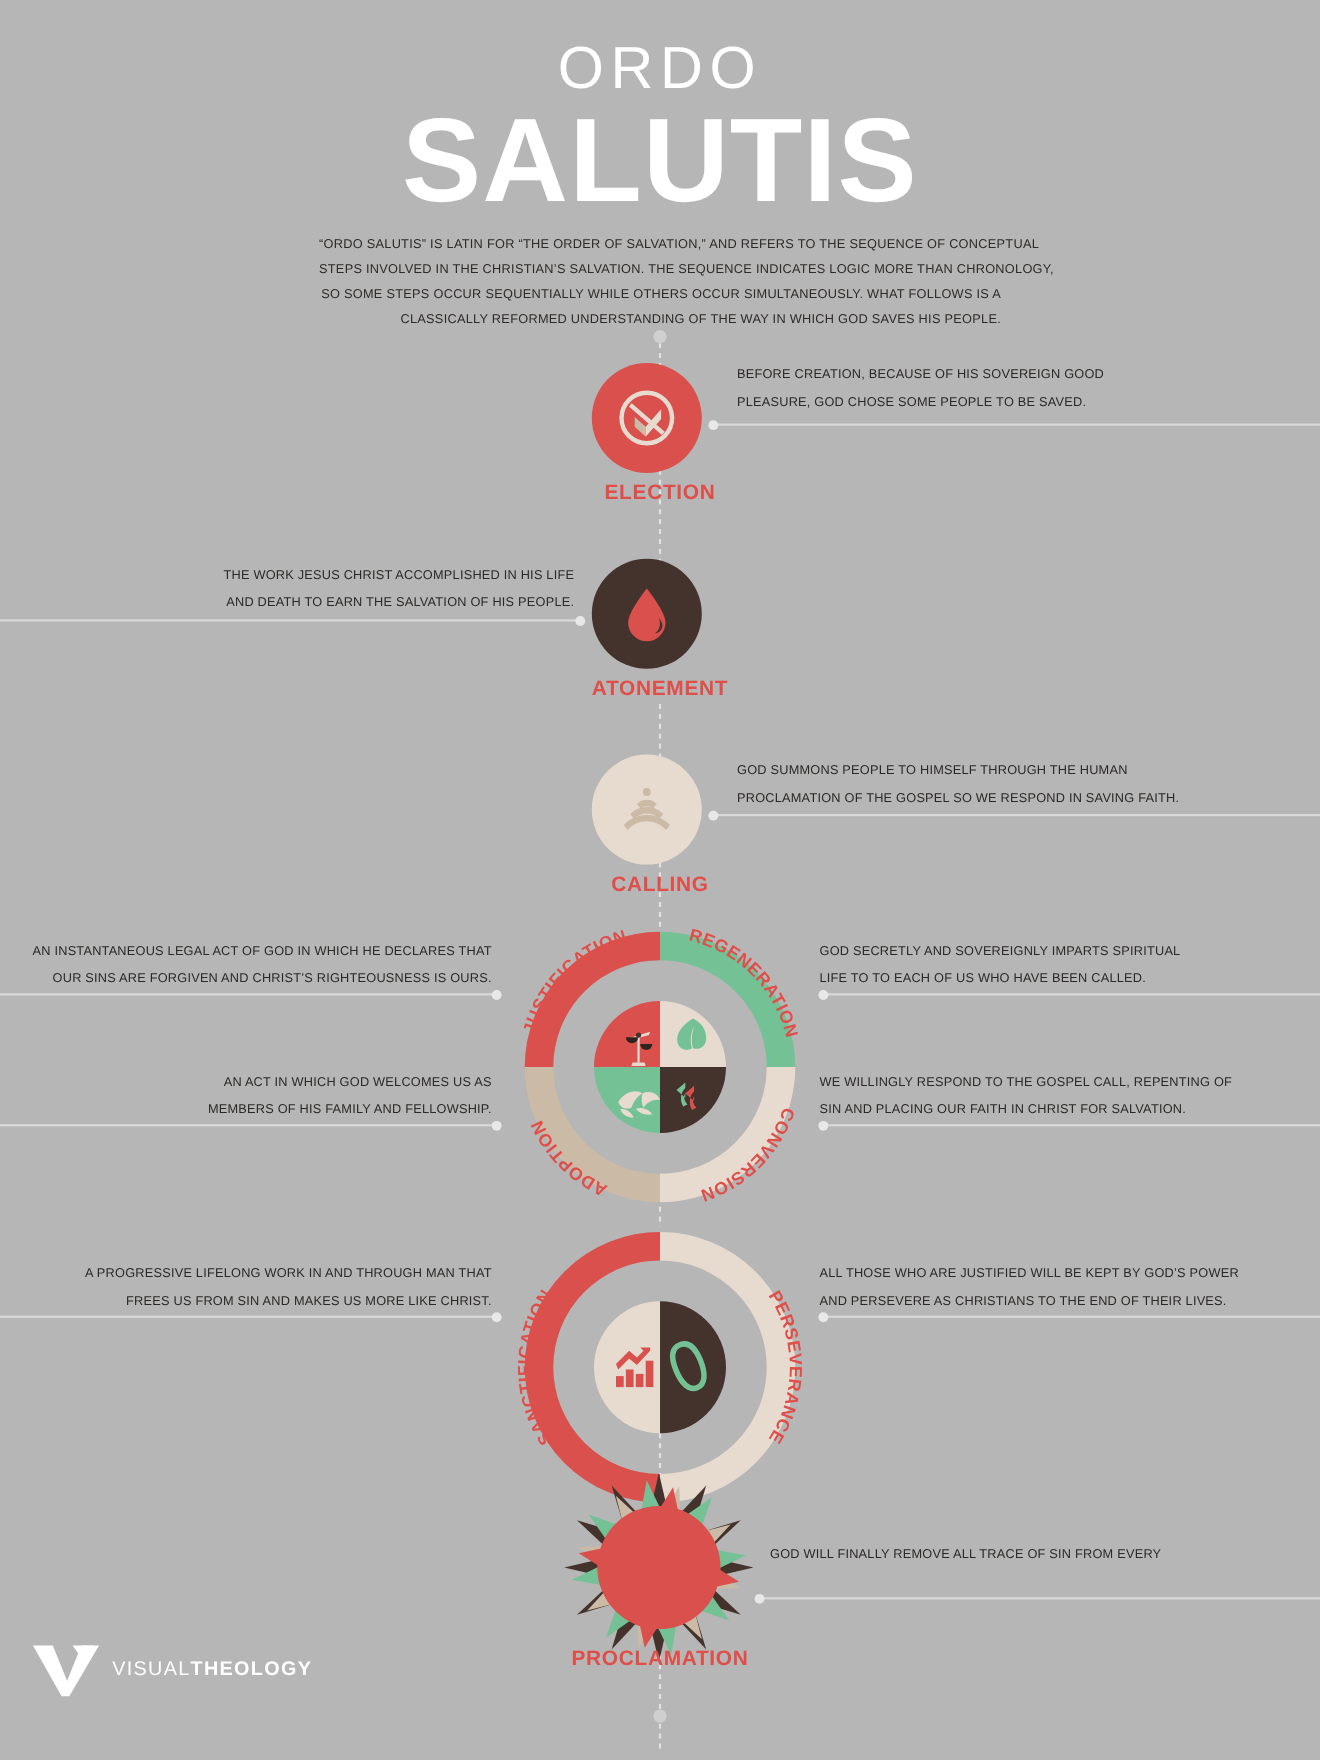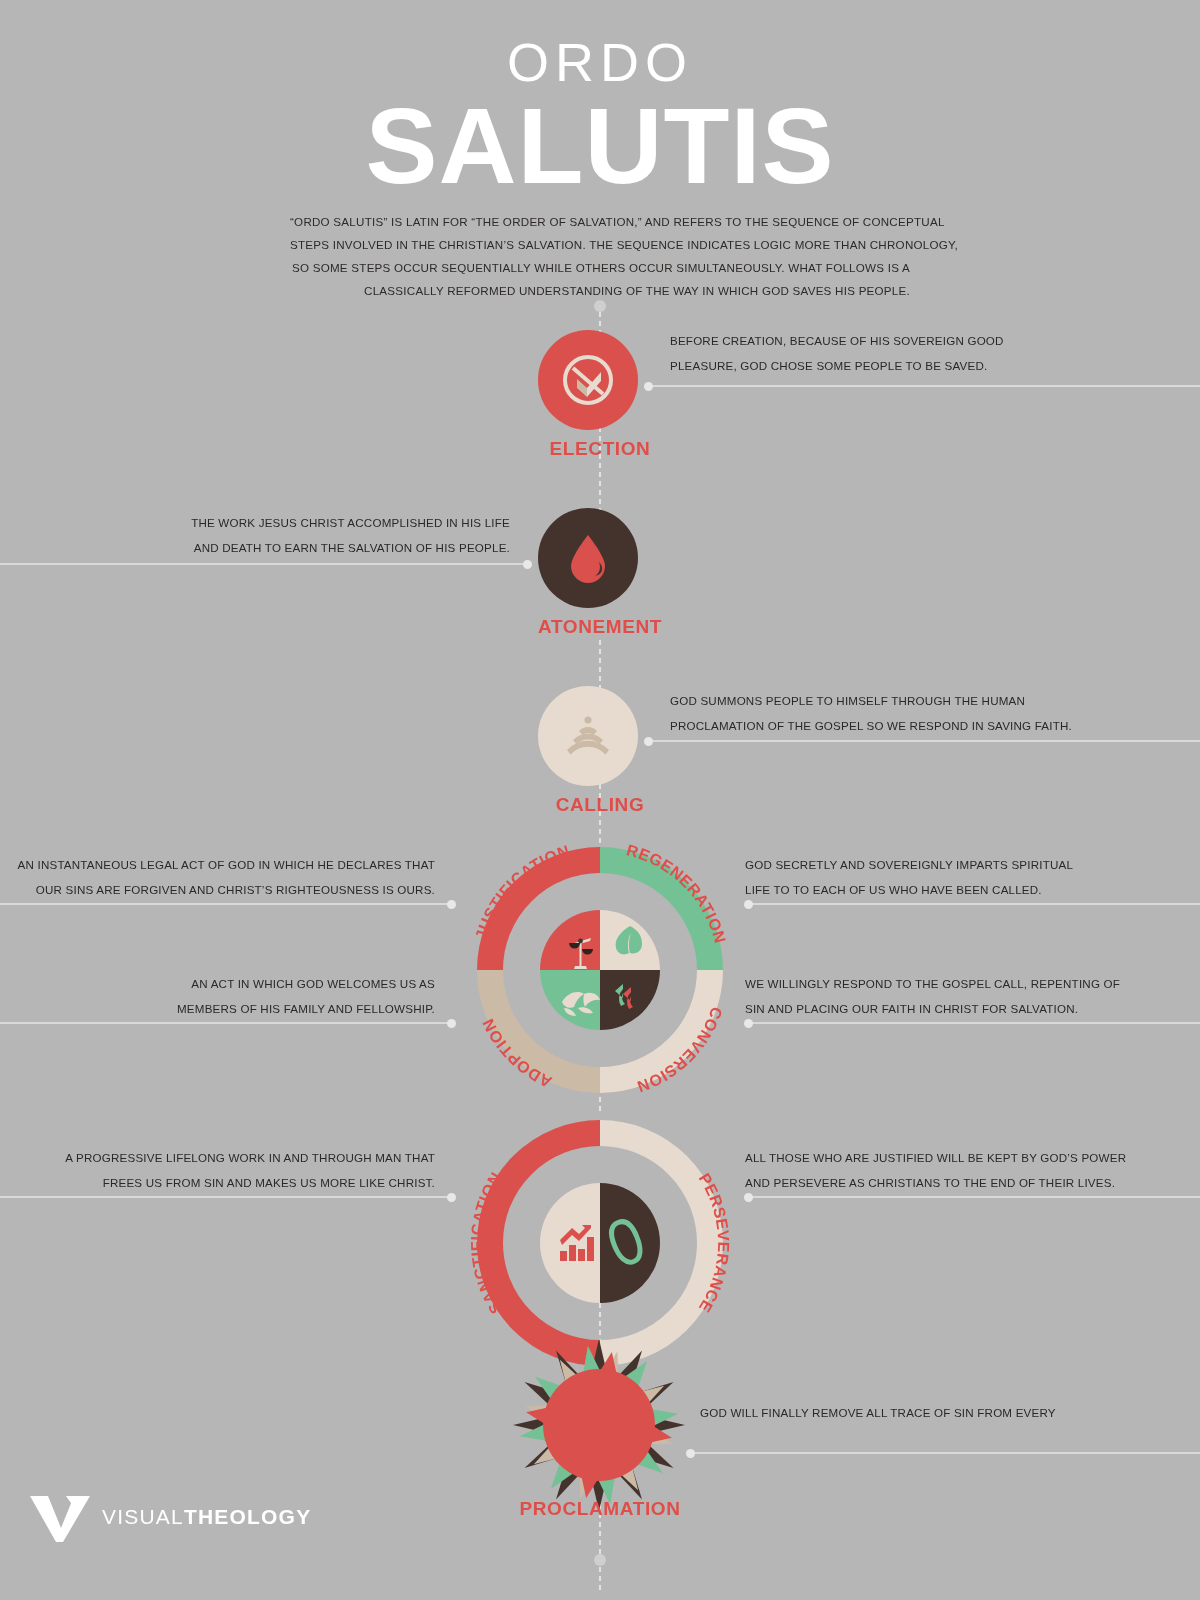--- a/index.html
+++ b/index.html
@@ -48,21 +48,21 @@
   }
   .conn-dot.left  { left:-4px; }
   .conn-dot.right { right:-4px; }
 
   
   .caption {
     position:absolute; font-size:11.6px; color:#2b2927;
     line-height:25px; letter-spacing:.2px;
   }
   .caption.r { text-align:left; }
-  .caption.l { text-align:right; }
+  .caption.l { text-align:right;margin-left:12px; }
   .caption div { white-space:nowrap; }
 
   
   .step-label {
     position:absolute; width:400px; text-align:center; left:400px;
     color:#e04e4a; font-weight:700; font-size:19px; letter-spacing:.6px;
   }
 
   
   .icon-circle {
@@ -71,21 +71,21 @@
   }
   #election-circle   { background:#d9504d; }
   #atonement-circle  { background:#44332c; }
   #calling-circle    { background:#e7dbd0; }
 
   
   .wheel { position:absolute; }
 
   
   #footer-logo { position:absolute; left:28px; top:1490px; display:flex; align-items:center; }
-  #logo-text { color:#ffffff; font-size:21px; letter-spacing:1.2px; margin-left:12px; }
+  #logo-text { color:#ffffff; font-size:18px; letter-spacing:1.2px; margin-left:12px; }
   #logo-visual { font-weight:300; }
   #logo-theology { font-weight:700; }
 </style>
 </head>
 <body>
 
 <div class="stage">
 
   <div id="header">
     <div id="title-ordo">ORDO</div>

